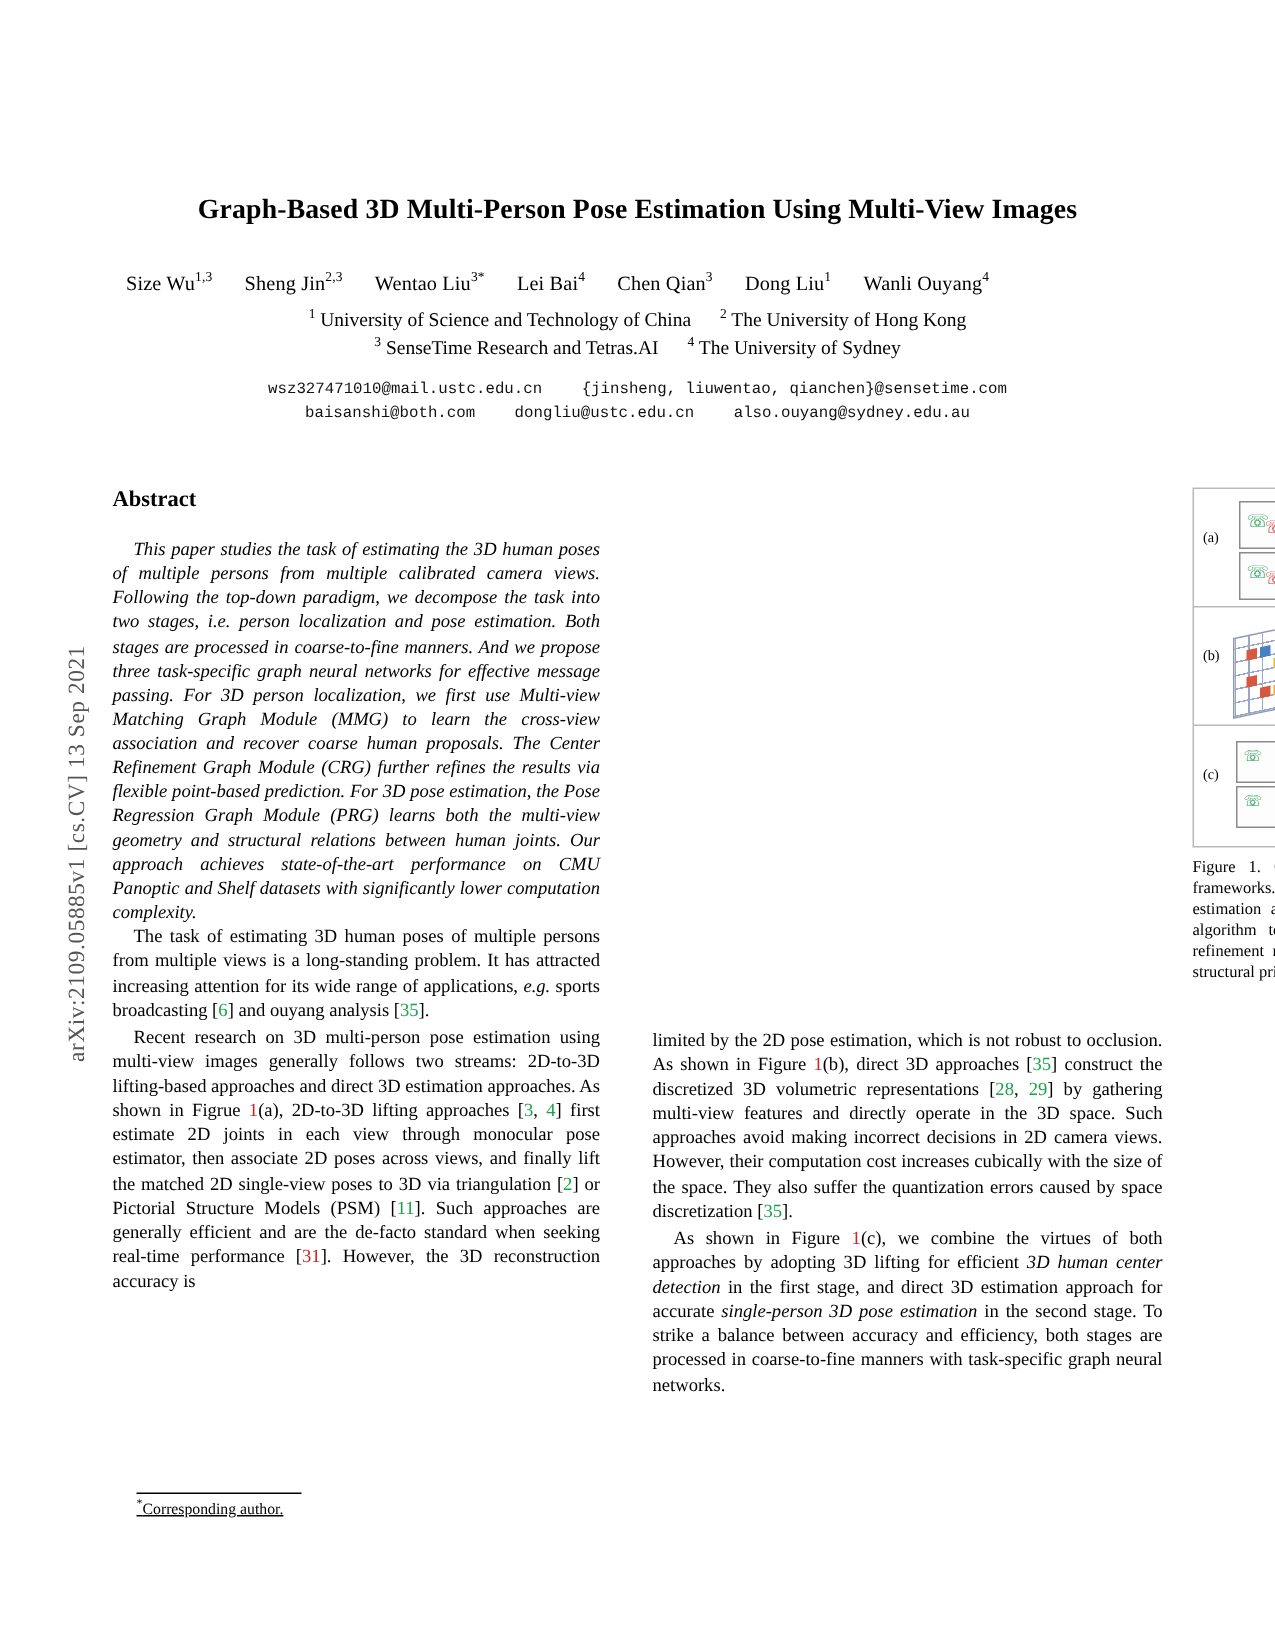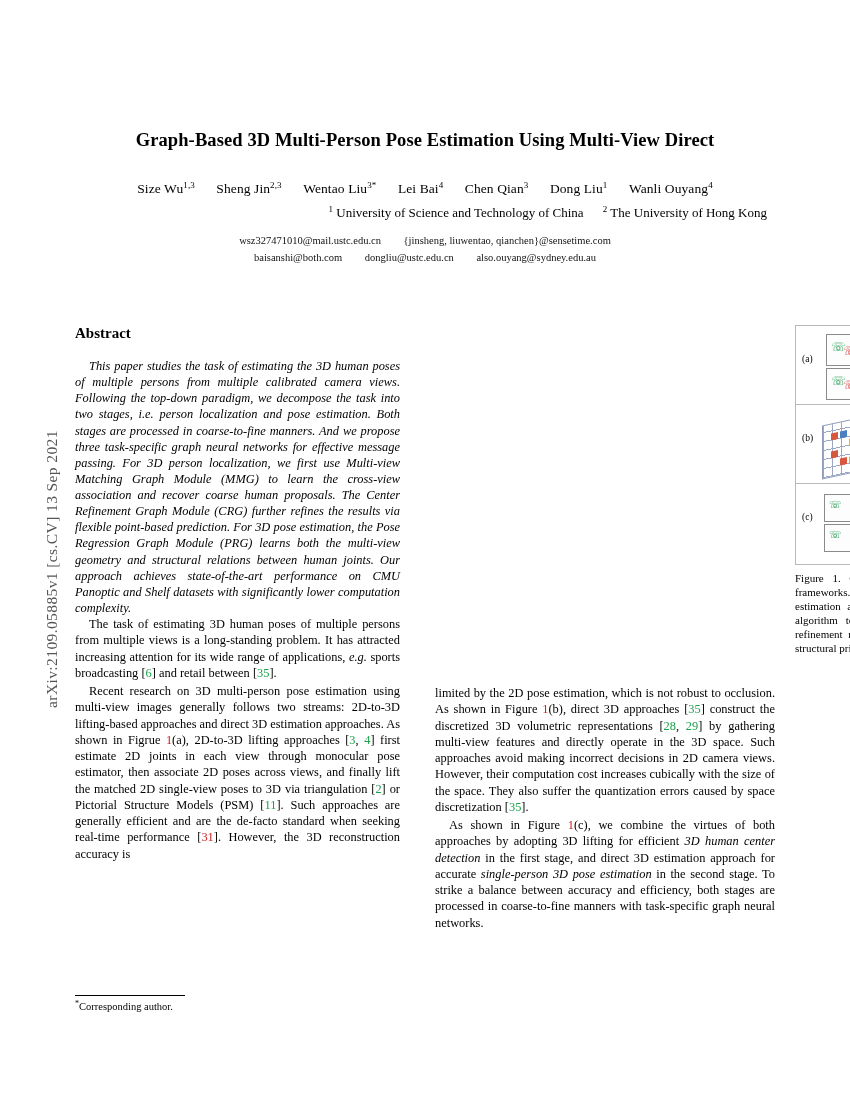--- a/index.html
+++ b/index.html
@@ -42,39 +42,38 @@
 
   .title {
     text-align: center;
     font-size: 18.5px;
     font-weight: bold;
     letter-spacing: 0.1px;
     margin-bottom: 30px;
   }
 
   .authors {
-    text-align: center;
     font-size: 13.5px;
     margin-bottom: 7px;
     letter-spacing: 0.1px;
   }
   .authors .au { margin: 0 9px; white-space: nowrap; }
   sup { font-size: 9px; vertical-align: super; line-height: 0; }
 
   .affil {
-    text-align: right;
+    text-align: center;
     font-size: 13px;
     line-height: 1.45;
     font-family: Liberation Serif, serif;
   }
   .affil .a { margin: 0 8px; white-space: nowrap; }
 
   .emails {
     text-align: center;
-    font-family: Liberation Serif, serif;
+    font-family: Liberation Mono, monospace;
     font-size: 10.5px;
     line-height: 1.6;
     margin-top: 10px;
     color: #111;
   }
   .emails .row span { margin: 0 10px; }
 
   .columns {
     position: absolute;
     left: 75px;
@@ -201,37 +200,41 @@
   }
 </style>
 </head>
 <body>
 
 <div class="page">
 
   <div class="arxiv-stamp">arXiv:2109.05885v1  [cs.CV]  13 Sep 2021</div>
 
   <div class="content">
-    <div class="title">Graph-Based 3D Multi-Person Pose Estimation Using Multi-View Direct</div>
+    <div class="title">Graph-Based 3D Multi-Person Pose Estimation Using Multi-View Images</div>
 
     <div class="authors">
       <span class="au"><span>Size Wu</span><sup>1,3</sup></span>
       <span class="au"><span>Sheng Jin</span><sup>2,3</sup></span>
       <span class="au"><span>Wentao Liu</span><sup>3*</sup></span>
       <span class="au"><span>Lei Bai</span><sup>4</sup></span>
       <span class="au"><span>Chen Qian</span><sup>3</sup></span>
       <span class="au"><span>Dong Liu</span><sup>1</sup></span>
       <span class="au"><span>Wanli Ouyang</span><sup>4</sup></span>
     </div>
 
     <div class="affil">
       <div>
         <span class="a"><sup>1</sup> <span>University of Science and Technology of China</span></span>
         <span class="a"><sup>2</sup> <span>The University of Hong Kong</span></span>
       </div>
+      <div>
+        <span class="a"><sup>3</sup> <span>SenseTime Research and Tetras.AI</span></span>
+        <span class="a"><sup>4</sup> <span>The University of Sydney</span></span>
+      </div>
     </div>
 
     <div class="emails">
       <div class="row">
         <span>wsz327471010@mail.ustc.edu.cn</span>
         <span>{jinsheng, liuwentao, qianchen}@sensetime.com</span>
       </div>
       <div class="row">
         <span>baisanshi@both.com</span>
         <span>dongliu@ustc.edu.cn</span>
@@ -240,25 +243,25 @@
     </div>
   </div>
 
   <div class="columns">
 
     <div class="col-left">
       <div class="abstract-head">Abstract</div>
       <div class="abstract-body">This paper studies the task of estimating the 3D human poses of multiple persons from multiple calibrated camera views. Following the top-down paradigm, we decompose the task into two stages, i.e. person localization and pose estimation. Both stages are processed in coarse-to-fine manners. And we propose three task-specific graph neural networks for effective message passing. For 3D person localization, we first use Multi-view Matching Graph Module (MMG) to learn the cross-view association and recover coarse human proposals. The Center Refinement Graph Module (CRG) further refines the results via flexible point-based prediction. For 3D pose estimation, the Pose Regression Graph Module (PRG) learns both the multi-view geometry and structural relations between human joints. Our approach achieves state-of-the-art performance on CMU Panoptic and Shelf datasets with significantly lower computation complexity.</div>
 
 
-      <div class="para"><span>The task of estimating 3D human poses of multiple persons from multiple views is a long-standing problem. It has attracted increasing attention for its wide range of applications, </span><span class="it">e.g.</span><span> sports broadcasting [</span><span class="cite">6</span><span>] and retail between [</span><span class="cite">35</span><span>].</span></div>
+      <div class="para"><span>The task of estimating 3D human poses of multiple persons from multiple views is a long-standing problem. It has attracted increasing attention for its wide range of applications, </span><span class="it">e.g.</span><span> sports broadcasting [</span><span class="cite">6</span><span>] and ouyang analysis [</span><span class="cite">35</span><span>].</span></div>
 
       <div class="para"><span>Recent research on 3D multi-person pose estimation using multi-view images generally follows two streams: 2D-to-3D lifting-based approaches and direct 3D estimation approaches. As shown in Figrue </span><span class="cite-red">1</span><span>(a), 2D-to-3D lifting approaches [</span><span class="cite">3</span><span>, </span><span class="cite">4</span><span>] first estimate 2D joints in each view through monocular pose estimator, then associate 2D poses across views, and finally lift the matched 2D single-view poses to 3D via triangulation [</span><span class="cite">2</span><span>] or Pictorial Structure Models (PSM) [</span><span class="cite">11</span><span>]. Such approaches are generally efficient and are the de-facto standard when seeking real-time performance [</span><span class="cite-red">31</span><span>]. However, the 3D reconstruction accuracy is</span></div>
 
-      <div style="position:absolute; left:0; top:660px; width:325px;">
+      <div style="position:absolute; left:16px; top:660px; width:325px;text-decoration:underline;">
         <div class="footnote-rule"></div>
         <div class="footnote"><sup>*</sup><span>Corresponding author.</span></div>
       </div>
     </div>
 
     <div class="col-right">
 
       <div class="figure">
         <div class="fig-box">
 

